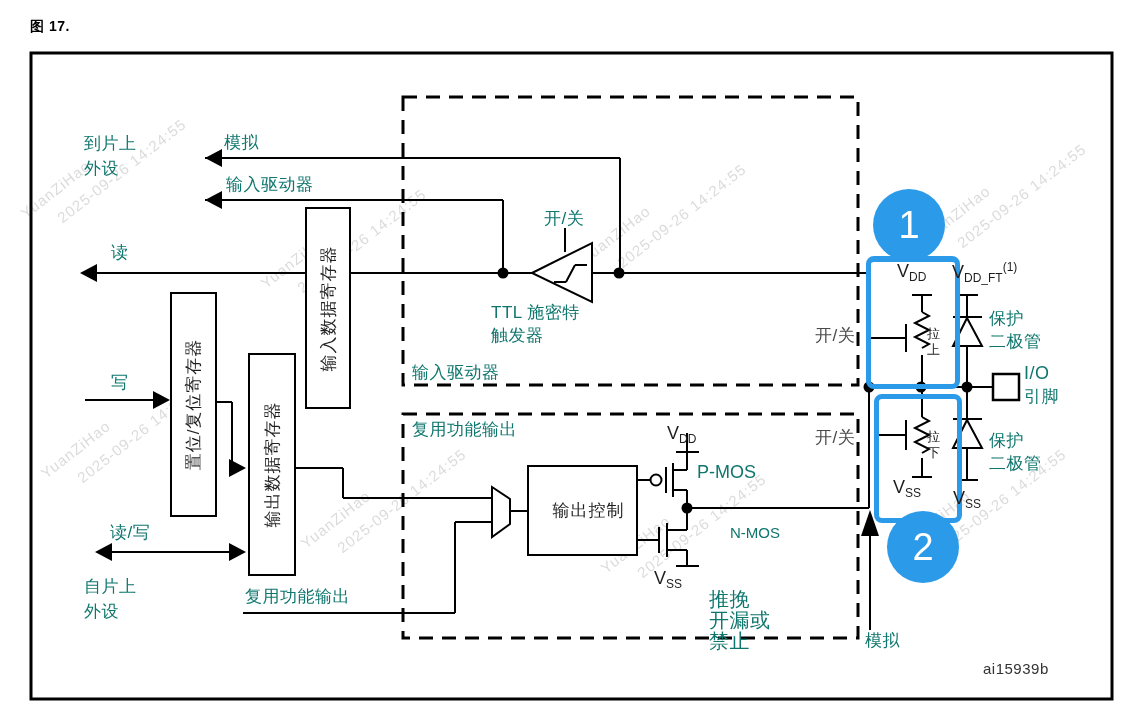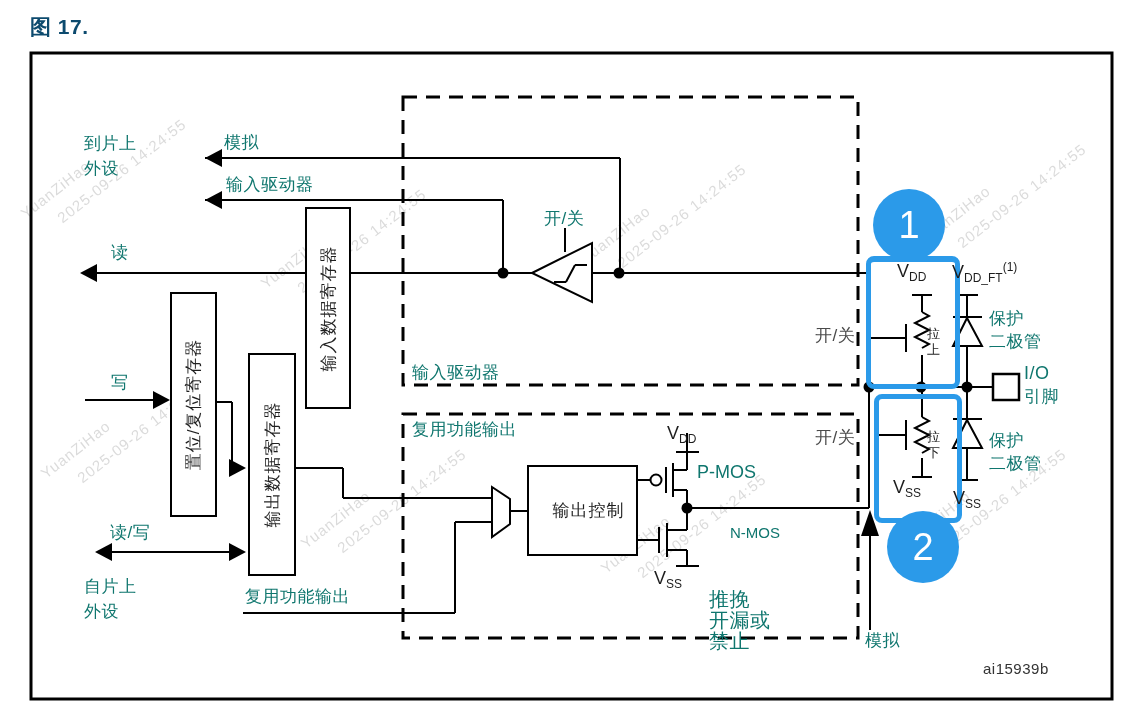--- a/index.html
+++ b/index.html
@@ -5,21 +5,21 @@
   html,body{margin:0;padding:0;background:#fff;}
   #canvas{
     position:relative;width:1144px;height:717px;background:#fff;overflow:hidden;
     font-family:"Liberation Sans","DejaVu Sans",sans-serif;
   }
   .abs{position:absolute;}
   .lbl{
     position:absolute;font-size:17px;color:#0f766e;white-space:nowrap;
     line-height:25px;letter-spacing:0.5px;
   }
-  .title{font-size:21px;font-weight:bold;color:#0c4a6e;letter-spacing:0.5px;}
+  .title{font-size:14px;font-weight:bold;color:#000000;letter-spacing:0.5px;}
   .gray{color:#4a4a4a;}
   .vlabel{position:absolute;white-space:nowrap;color:#1d1d1d;}
   .vlabel .vb{font-size:18px;}
   .vlabel .vs{font-size:12px;vertical-align:-4px;letter-spacing:0;}
   .vlabel .vp{font-size:12px;vertical-align:7px;}
   .regbox{
     position:absolute;border:2.5px solid #000;background:#fff;
     display:flex;align-items:center;justify-content:center;
   }
   .regbox .vtext{
@@ -240,20 +240,24 @@
   <div class="lbl" style="left:84px;top:574px;">
     <div>自片上</div>
     <div>外设</div>
   </div>
   <div class="lbl" style="left:245px;top:584px;text-align:right;">复用功能输出</div>
 
   <div class="lbl" style="left:412px;top:360px;">输入驱动器</div>
   <div class="lbl" style="left:412px;top:417px;">复用功能输出</div>
 
   <div class="lbl" style="left:544px;top:206px;">开/关</div>
+  <div class="lbl" style="left:491px;top:301px;line-height:23px;">
+    <div>TTL 施密特</div>
+    <div>触发器</div>
+  </div>
 
   <div class="vlabel" style="left:667px;top:423px;">
     <span class="vb">V</span><span class="vs">DD</span>
   </div>
   <div class="lbl" style="left:697px;top:460px;font-size:18px;letter-spacing:0;">P-MOS</div>
   <div class="lbl" style="left:730px;top:520px;font-size:15px;letter-spacing:0;">N-MOS</div>
   <div class="vlabel" style="left:654px;top:568px;">
     <span class="vb">V</span><span class="vs">SS</span>
   </div>
   <div class="lbl" style="left:709px;top:573px;line-height:21px;font-size:20px;margin-top:16px;">

